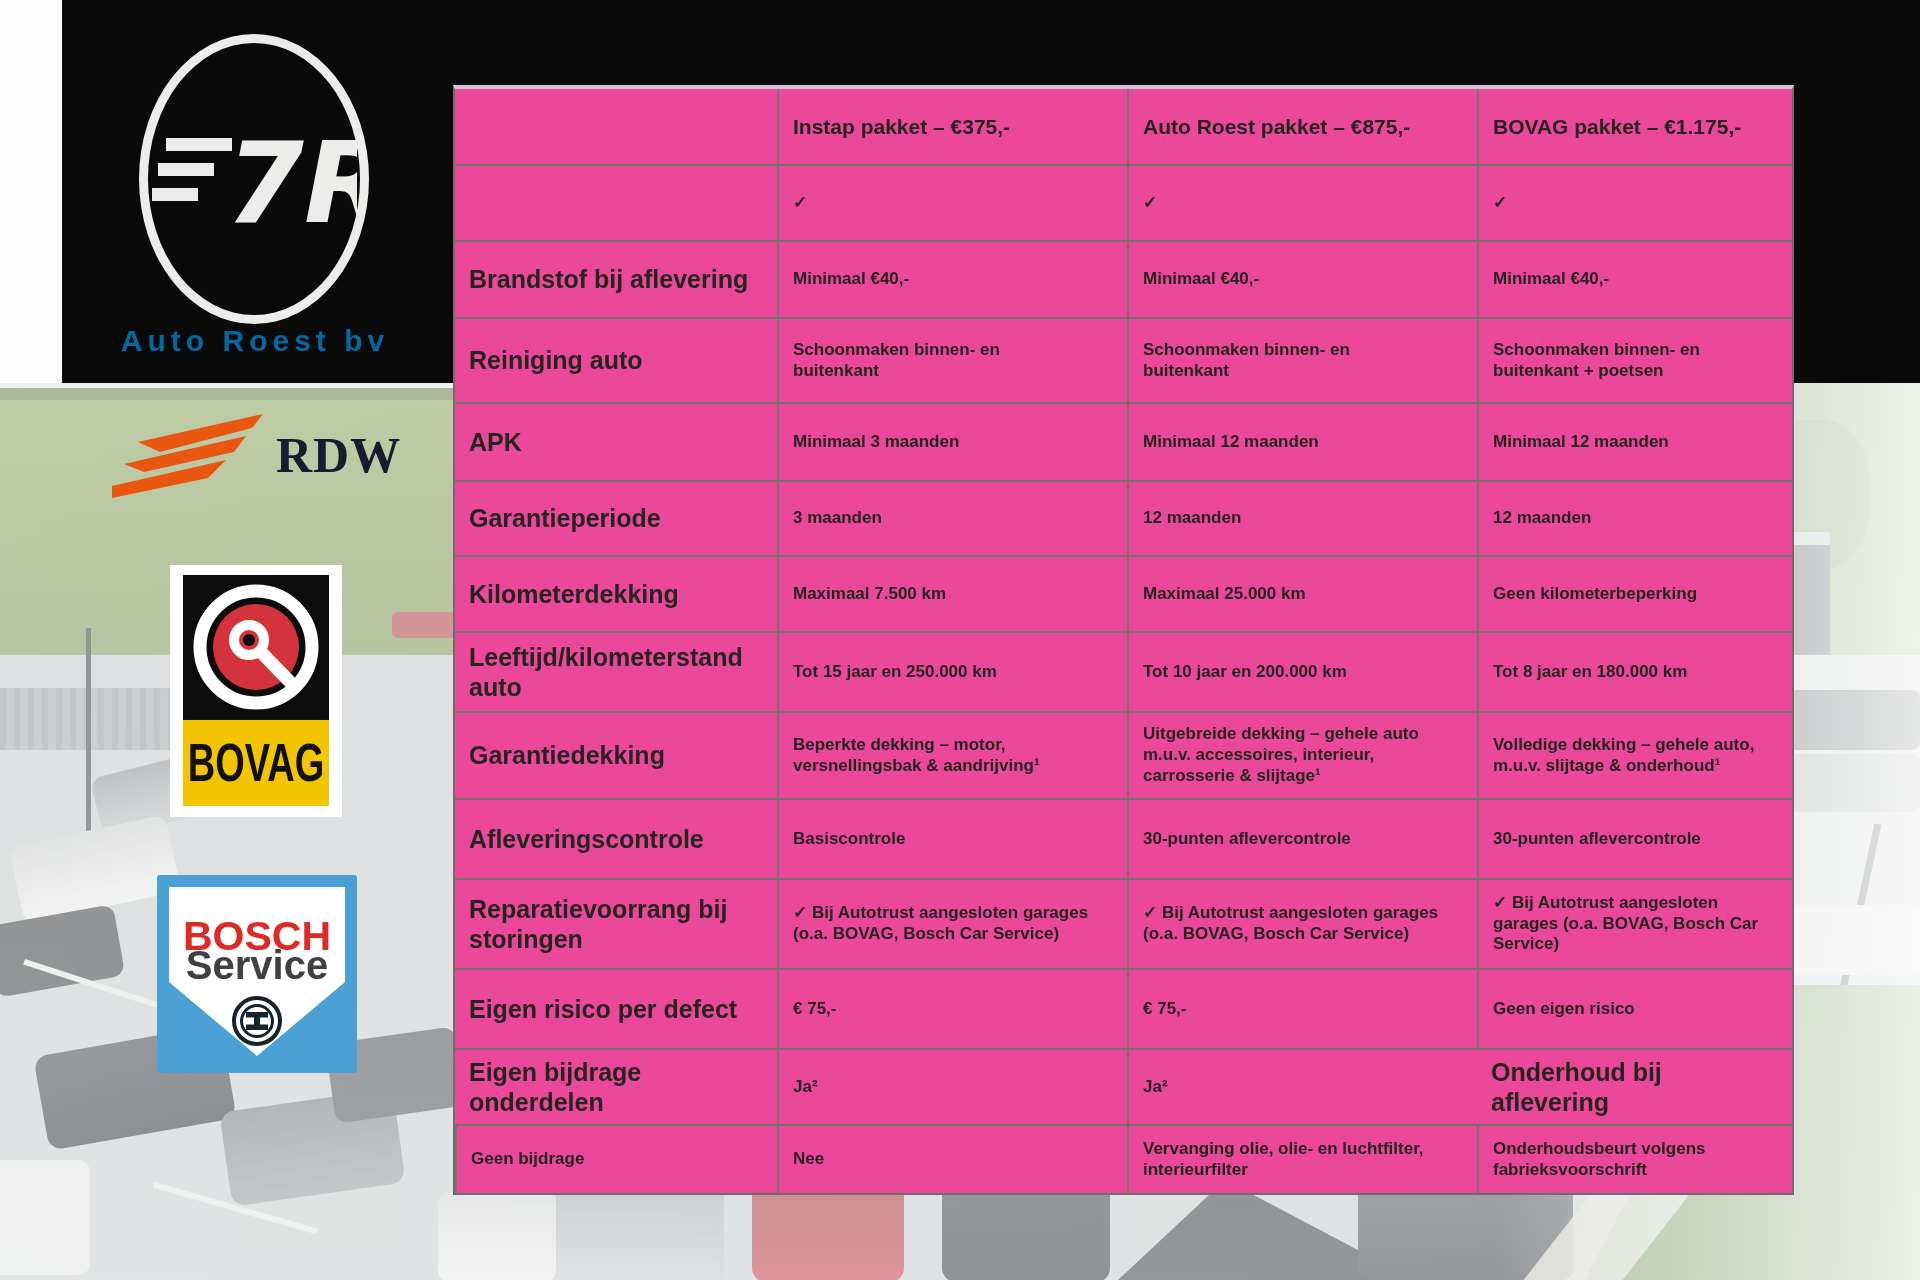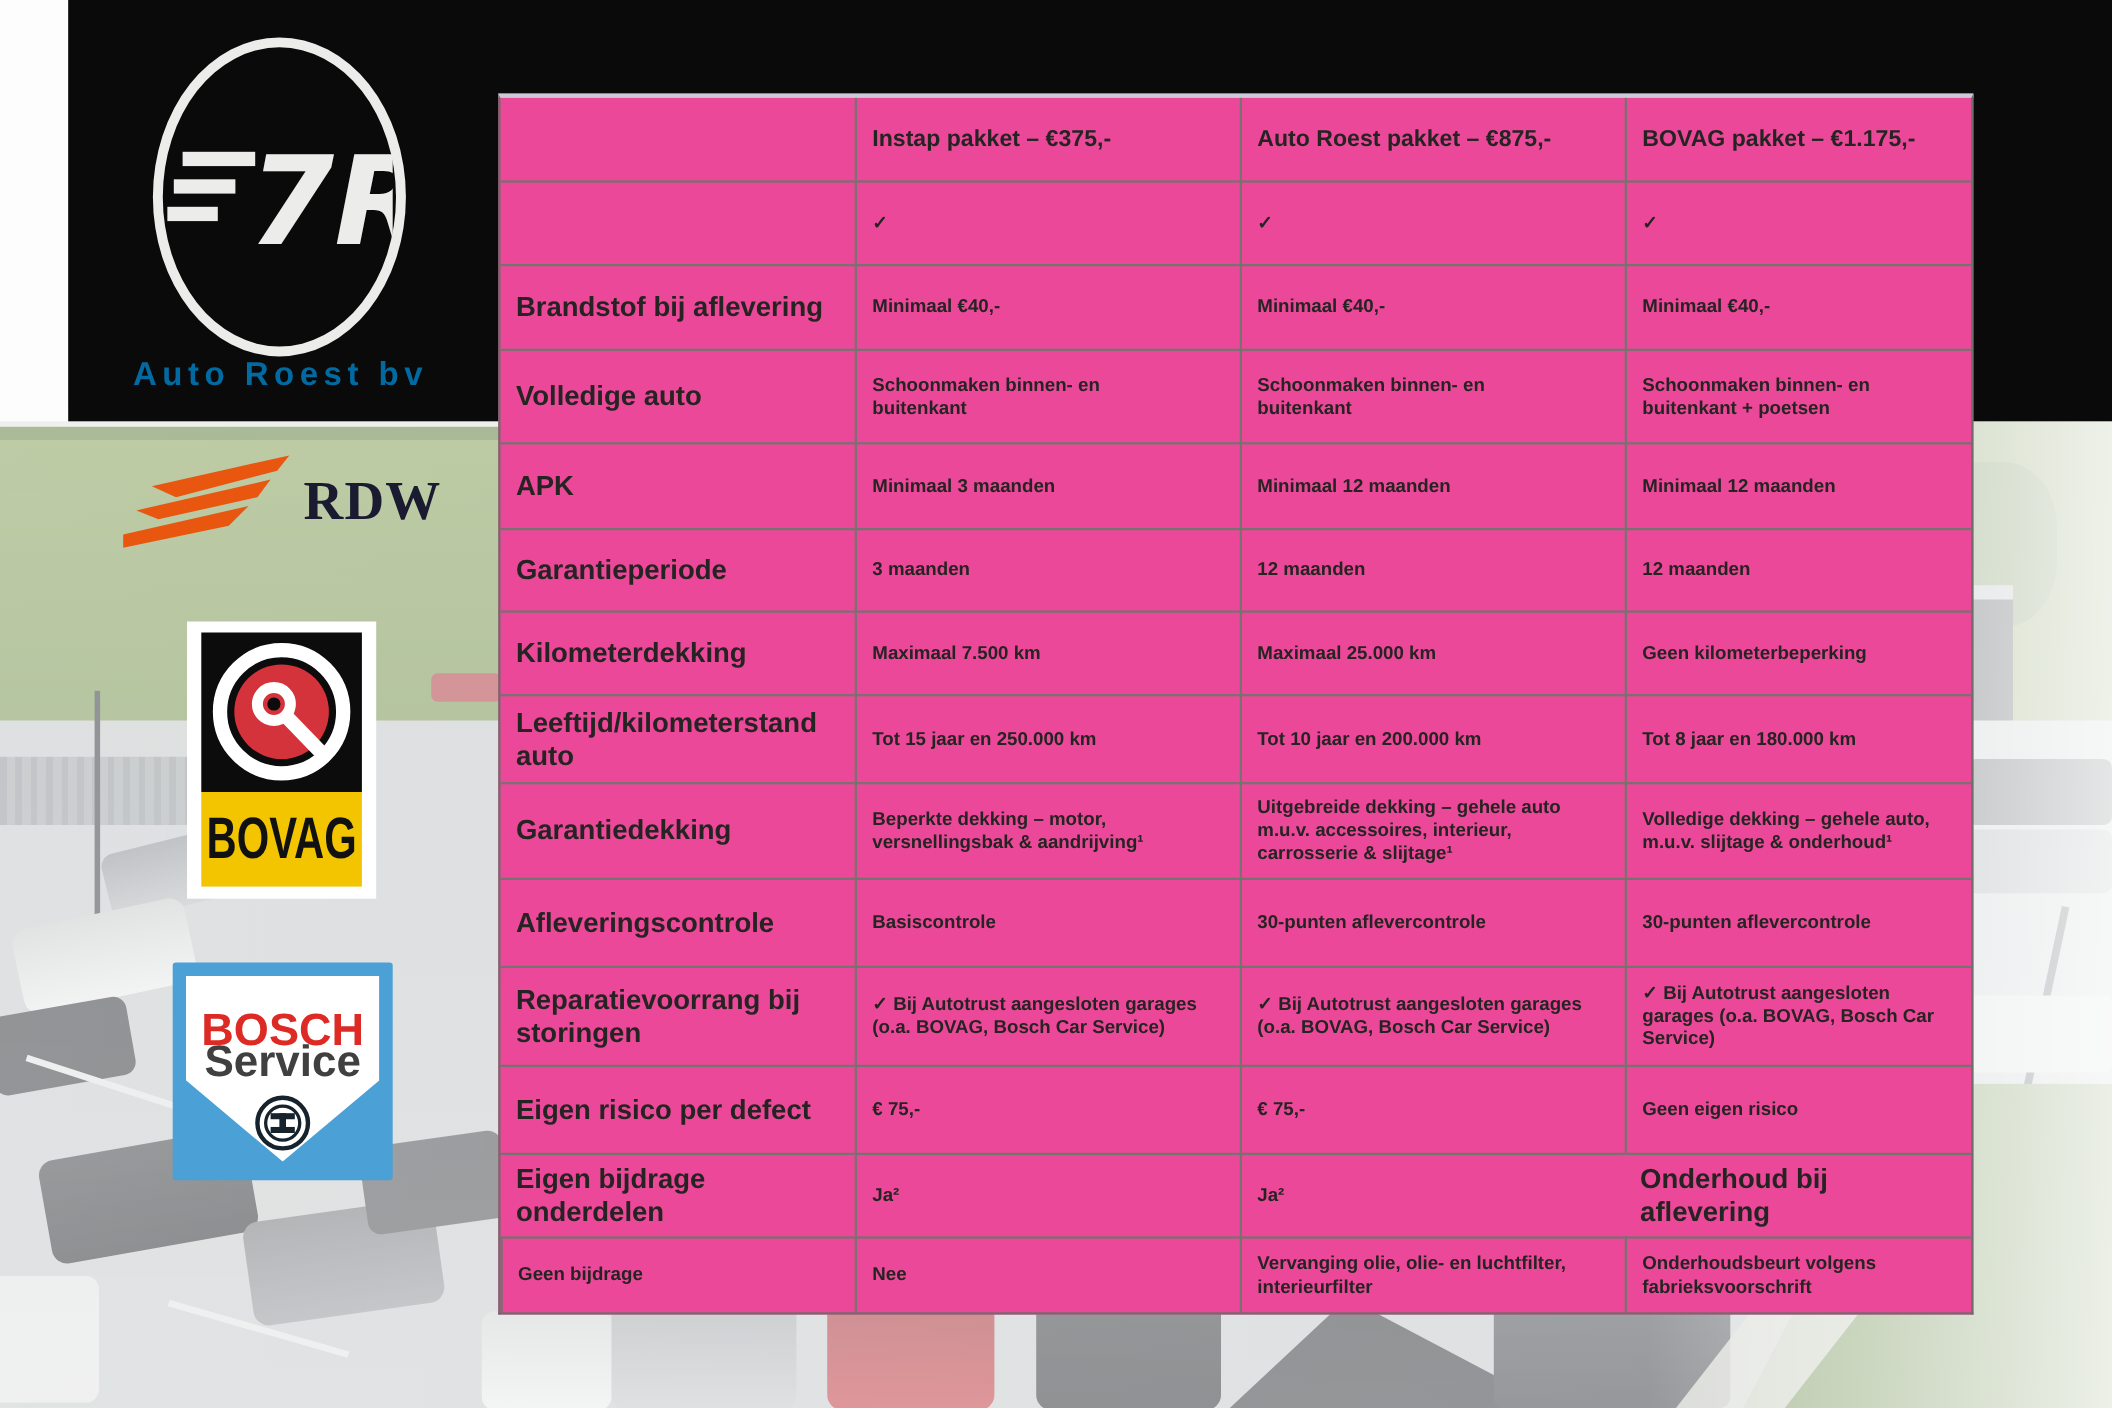--- a/index.html
+++ b/index.html
@@ -153,21 +153,21 @@
     <div class="cell lcell c0"></div>
     <div class="cell vcell">✓</div>
     <div class="cell vcell">✓</div>
     <div class="cell vcell">✓</div>
 
     <div class="cell lcell c0">Brandstof bij aflevering</div>
     <div class="cell vcell">Minimaal €40,-</div>
     <div class="cell vcell">Minimaal €40,-</div>
     <div class="cell vcell">Minimaal €40,-</div>
 
-    <div class="cell lcell c0">Volledige auto</div>
+    <div class="cell lcell c0">Reiniging auto</div>
     <div class="cell vcell">Schoonmaken binnen- en
 buitenkant</div>
     <div class="cell vcell">Schoonmaken binnen- en
 buitenkant</div>
     <div class="cell vcell">Schoonmaken binnen- en
 buitenkant + poetsen</div>
 
     <div class="cell lcell c0">APK</div>
     <div class="cell vcell">Minimaal 3 maanden</div>
     <div class="cell vcell">Minimaal 12 maanden</div>

